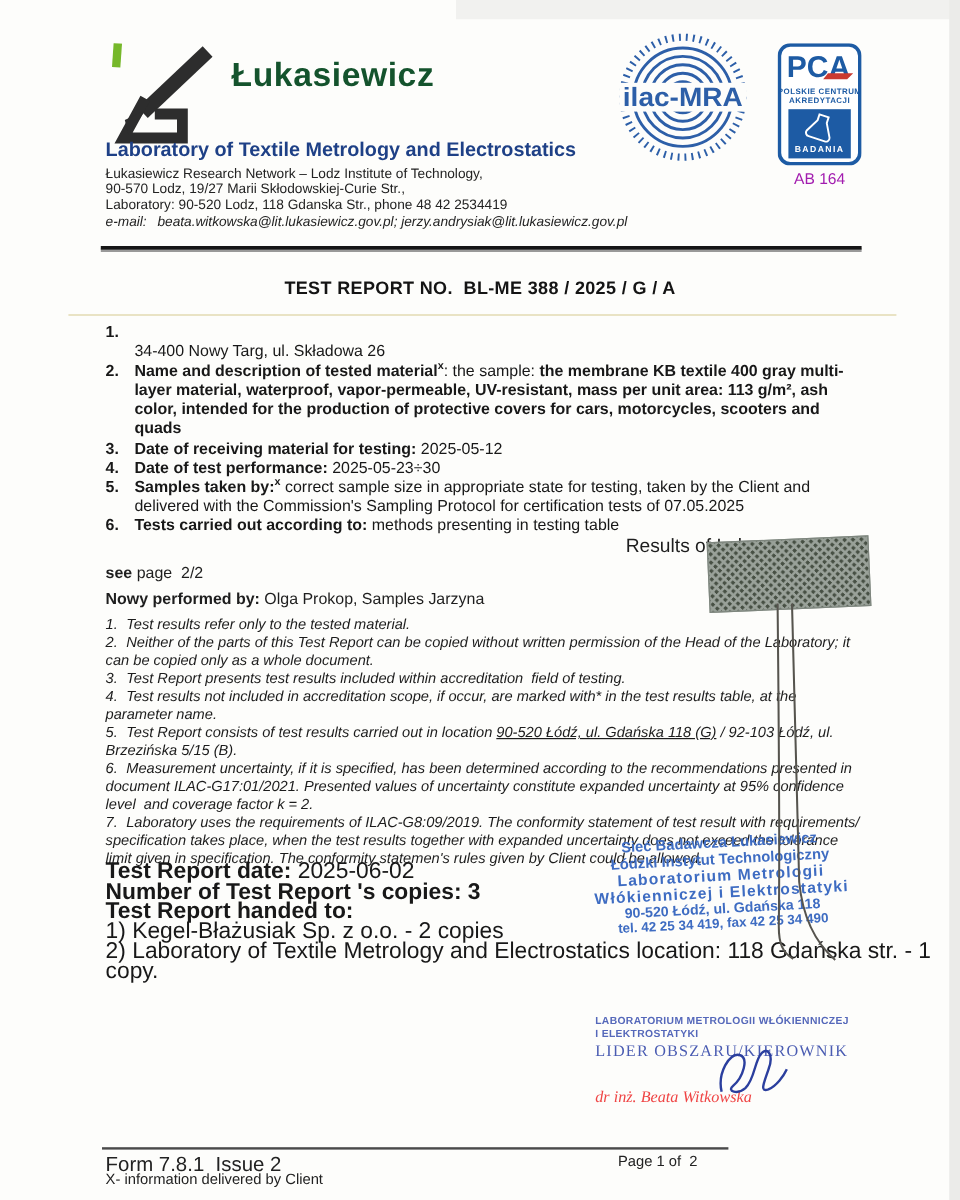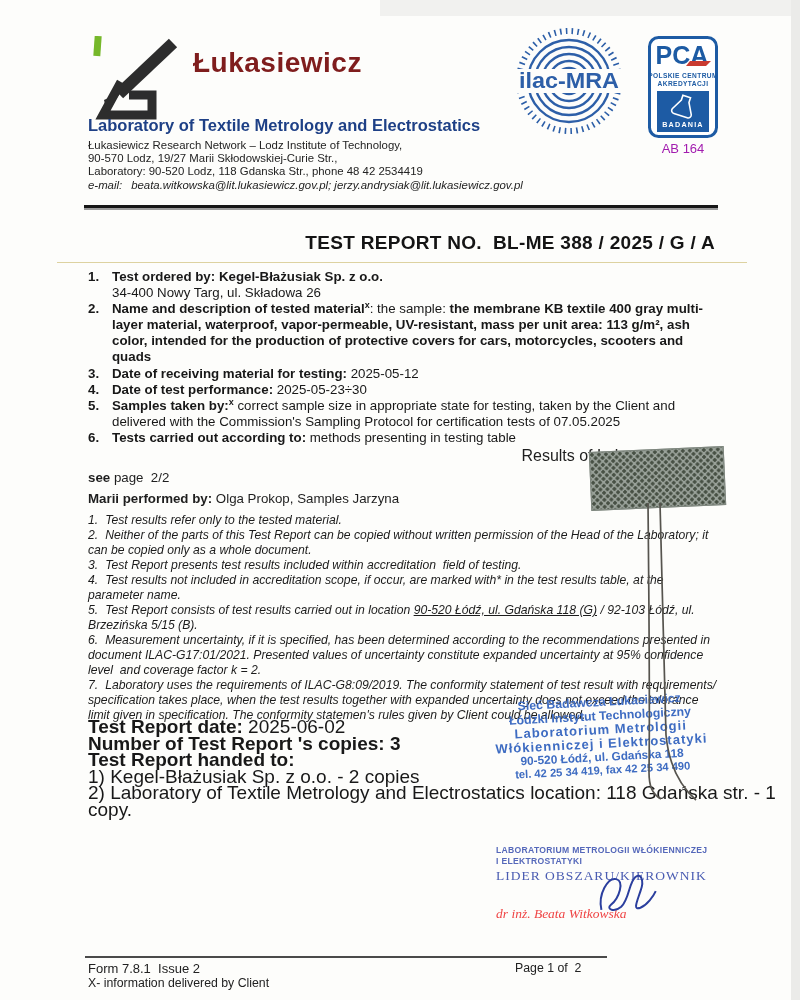--- a/index.html
+++ b/index.html
@@ -6,35 +6,35 @@
   .page{position:relative;width:800px;height:1000px;background:#fdfdfb;overflow:hidden;
         font-family:"Liberation Sans","DejaVu Sans",sans-serif;color:#1e1e1e;}
   .scan-edge-right{position:absolute;right:0;top:0;width:9px;height:100%;background:#ebebe9;}
   .scan-edge-top{position:absolute;right:0;top:0;width:420px;height:16px;background:#f1f1ef;}
   .pre{white-space:pre-wrap;}
   .b{font-weight:bold;}
   .it{font-style:italic;}
 
   
   .logo{position:absolute;left:88px;top:36px;}
-  .brand{position:absolute;left:193px;top:47px;font-size:28px;font-weight:bold;color:#7f1d1d;letter-spacing:.5px;}
+  .brand{position:absolute;left:193px;top:47px;font-size:28px;font-weight:bold;color:#14532d;letter-spacing:.5px;}
   .brand-sub{position:absolute;left:198px;top:85px;font-size:19px;color:#3f3f3f;}
   .lab-title{position:absolute;left:88px;top:116px;font-size:16.5px;font-weight:bold;color:#1e4086;}
   .addr{position:absolute;left:88px;top:139px;font-size:11.4px;line-height:13.2px;color:#232323;}
   .email-label{margin-right:9px;}
   .email-val{font-style:italic;}
   .rule{position:absolute;left:84px;top:205px;width:634px;height:3px;background:#161616;box-shadow:0 2px 0 #999;}
 
   .ilac{position:absolute;left:514px;top:26px;}
   .pca{position:absolute;left:648px;top:36px;}
   .ab-no{position:absolute;left:648px;top:141px;width:70px;text-align:center;font-size:13px;color:#a21caf;}
 
   
-  .report-title{position:absolute;left:85px;top:232px;width:630px;text-align:right;
-                font-size:19px;font-weight:bold;letter-spacing:.3px;color:#141414;}
+  .report-title{position:absolute;left:85px;top:232px;width:630px;text-align:center;
+                font-size:15px;font-weight:bold;letter-spacing:.3px;color:#141414;}
   .gold-line{position:absolute;left:57px;top:262px;width:690px;height:1px;background:#ddd2a0;}
 
   
   .items{position:absolute;left:88px;top:269px;width:632px;font-size:13.3px;line-height:16.1px;color:#181818;}
   .item{position:relative;padding-left:24px;}
   .item .num{position:absolute;left:0;top:0;font-weight:bold;}
   sup{font-size:9px;line-height:0;vertical-align:super;}
 
   .results-title{position:absolute;left:85px;top:447px;width:630px;text-align:right;font-size:16px;font-weight:normal;}
   .see-line{position:absolute;left:88px;top:470px;font-size:13.3px;}
@@ -73,21 +73,21 @@
   .stamp2{position:absolute;left:496px;top:845px;width:224px;text-align:left;color:#5568ba;}
   .s2a{font-size:8.6px;line-height:10.5px;letter-spacing:.3px;font-weight:bold;}
   .s2b{font-size:13.5px;letter-spacing:1px;margin-top:2px;
        font-family:"Liberation Serif","DejaVu Serif",serif;color:#4a5cb2;}
   .sig-name{margin-top:22px;font-size:13.5px;font-style:italic;
             font-family:"Liberation Serif","DejaVu Serif",serif;color:#ef4444;}
   .sig{position:absolute;left:96px;top:26px;transform:rotate(-6deg);}
 
   
   .footer-line{position:absolute;left:85px;top:956px;width:522px;height:2px;background:#4a4a4a;}
-  .f-form{position:absolute;left:88px;top:961px;font-size:13px;color:#222;}
+  .f-form{position:absolute;left:88px;top:961px;font-size:17px;color:#222;}
   .f-note{position:absolute;left:88px;top:976px;font-size:12.3px;color:#222;}
   .f-page{position:absolute;left:515px;top:961px;font-size:12.3px;color:#222;}
 </style>
 </head>
 <body>
 
 <div class="page">
   <div class="scan-edge-top"></div>
   <div class="scan-edge-right"></div>
 
@@ -142,21 +142,21 @@
   </div>
 
   <div class="rule"></div>
 
   <div class="report-title pre">TEST REPORT NO.  BL-ME 388 / 2025 / G / A</div>
   <div class="gold-line"></div>
 
   <div class="items">
     <div class="item">
       <span class="num">1.</span>
-      <span class="b pre">Test ordered by: Kegel-Błażusiak Sp. z o.o.</span><br>
+      <br>
       <span class="pre">34-400 Nowy Targ, ul. Składowa 26</span>
     </div>
     <div class="item">
       <span class="num">2.</span>
       <span class="b pre">Name and description of tested material</span><sup class="b">x</sup><span class="pre">: the sample: </span><span class="b pre">the membrane KB textile 400 gray multi-layer material, waterproof, vapor-permeable, UV-resistant, mass per unit area: 113 g/m², ash color, intended for the production of protective covers for cars, motorcycles, scooters and quads</span>
     </div>
     <div class="item">
       <span class="num">3.</span>
       <span class="b pre">Date of receiving material for testing:</span><span class="pre"> 2025-05-12</span>
     </div>
@@ -172,21 +172,21 @@
       <span class="num">6.</span>
       <span class="b pre">Tests carried out according to:</span><span class="pre"> methods presenting in testing table</span>
     </div>
   </div>
 
   <div class="results-title">Results of Laboratory Tests</div>
   <div class="see-line">
     <span class="b">see</span><span class="pre"> page  2/2</span>
   </div>
   <div class="performed">
-    <span class="b">Marii performed by:</span><span class="pre"> Olga Prokop, Samples Jarzyna</span>
+    <span class="b">Nowy performed by:</span><span class="pre"> Olga Prokop, Samples Jarzyna</span>
   </div>
 
   <div class="swatch"></div>
 
   <div class="notes">
     <p><span class="nnum">1.</span><span class="pre">Test results refer only to the tested material.</span></p>
     <p><span class="nnum">2.</span><span class="pre">Neither of the parts of this Test Report can be copied without written permission of the Head of the Laboratory; it can be copied only as a whole document.</span></p>
     <p><span class="nnum">3.</span><span class="pre">Test Report presents test results included within accreditation  field of testing.</span></p>
     <p><span class="nnum">4.</span><span class="pre">Test results not included in accreditation scope, if occur, are marked with* in the test results table, at the parameter name.</span></p>
     <p><span class="nnum">5.</span><span class="pre">Test Report consists of test results carried out in location </span><span class="u pre">90-520 Łódź, ul. Gdańska 118 (G)</span><span class="pre"> / 92-103 Łódź, ul. Brzezińska 5/15 (B).</span></p>

